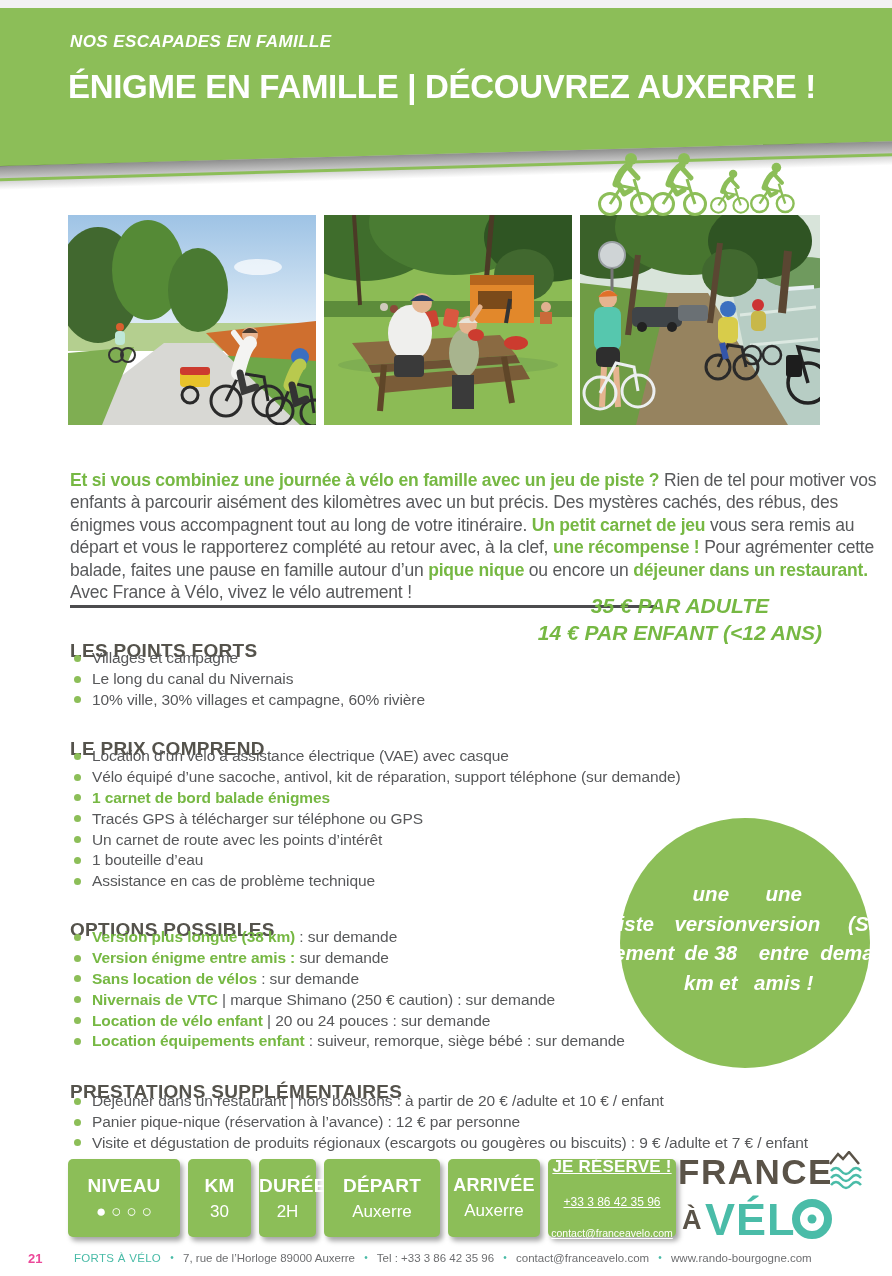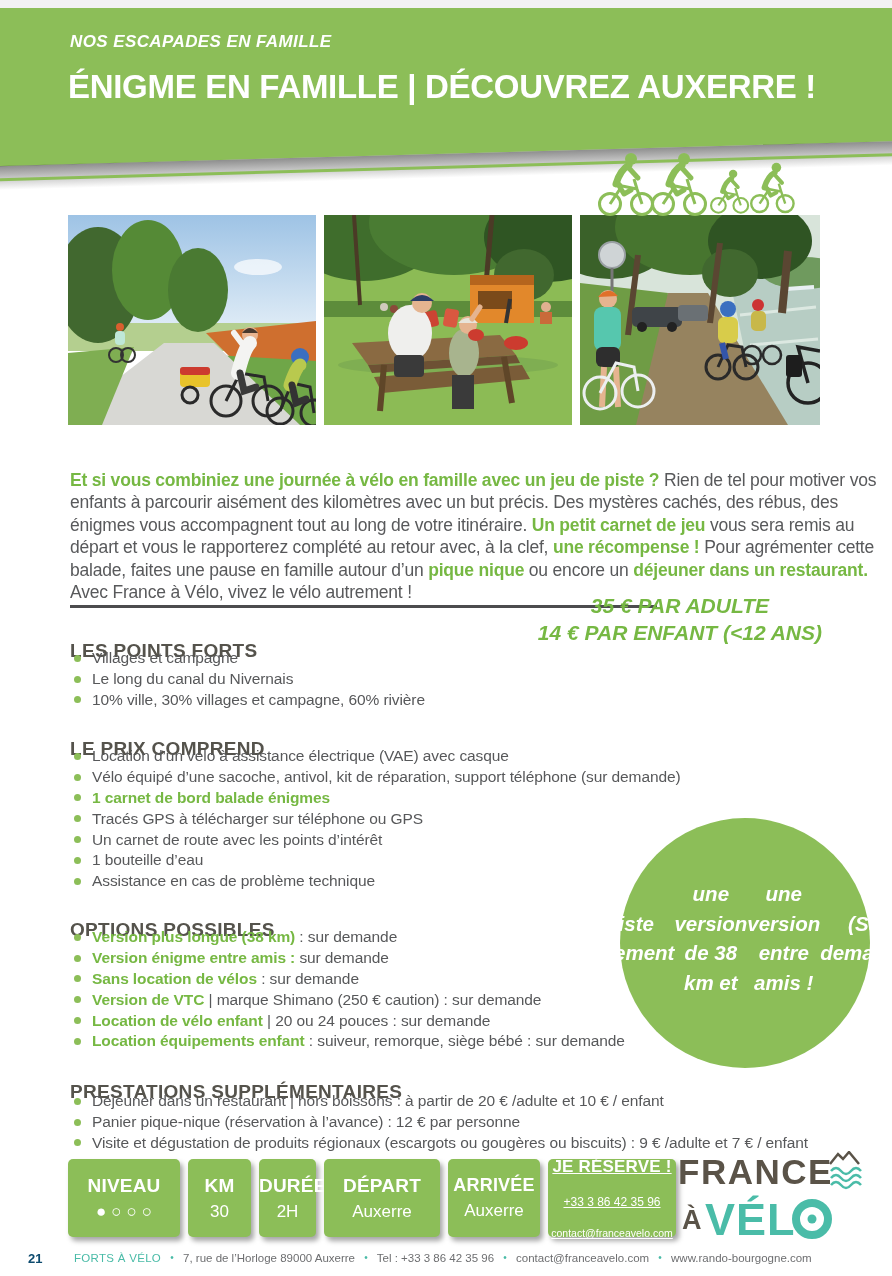--- a/index.html
+++ b/index.html
@@ -65,21 +65,21 @@
   .b-depart{width:116px;} .b-arrivee{width:92px;} .b-arrivee .lbl{font-size:18px;}
   .b-reserve{width:128px;gap:18px;text-decoration:underline;} .b-reserve .lbl{font-size:17px;}
   .dots{font-size:15px;letter-spacing:5px;padding-left:5px;}
   .phone{font-size:12px;} .email{font-size:10.5px;}
 
   
   .logo{position:absolute;left:678px;top:1143px;}
 
   
   .footer{position:absolute;left:0;top:1241px;width:892px;height:24px;font-size:11.5px;color:#6d6e70;}
-  .page-num{position:absolute;left:28px;top:2px;color:#0c4a6e;font-weight:bold;font-size:13px;}
+  .page-num{position:absolute;left:28px;top:2px;color:#ec4899;font-weight:bold;font-size:13px;}
   .footer-line{position:absolute;left:74px;top:3px;white-space:nowrap;}
   .footer .brand{color:#49bba7;letter-spacing:.3px;}
   .footer .sep{color:#49bba7;margin:0 6px;font-size:10px;vertical-align:1px;}
 </style>
 </head>
 <body>
 
 <div class="page">
 
   <div class="header">
@@ -297,21 +297,21 @@
       <li>
         <span class="dot"></span>
         <span><span class="accent-bold">Version énigme entre amis :</span><span> sur demande</span></span>
       </li>
       <li>
         <span class="dot"></span>
         <span><span class="accent-bold">Sans location de vélos</span><span> : sur demande</span></span>
       </li>
       <li>
         <span class="dot"></span>
-        <span><span class="accent-bold">Version de VTC</span><span> | marque Shimano (250 € caution) : sur demande</span></span>
+        <span><span class="accent-bold">Nivernais de VTC</span><span> | marque Shimano (250 € caution) : sur demande</span></span>
       </li>
       <li>
         <span class="dot"></span>
         <span><span class="accent-bold">Location de vélo enfant</span><span> | 20 ou 24 pouces : sur demande</span></span>
       </li>
       <li>
         <span class="dot"></span>
         <span><span class="accent-bold">Location équipements enfant</span><span> : suiveur, remorque, siège bébé : sur demande</span></span>
       </li>
     </ul>

